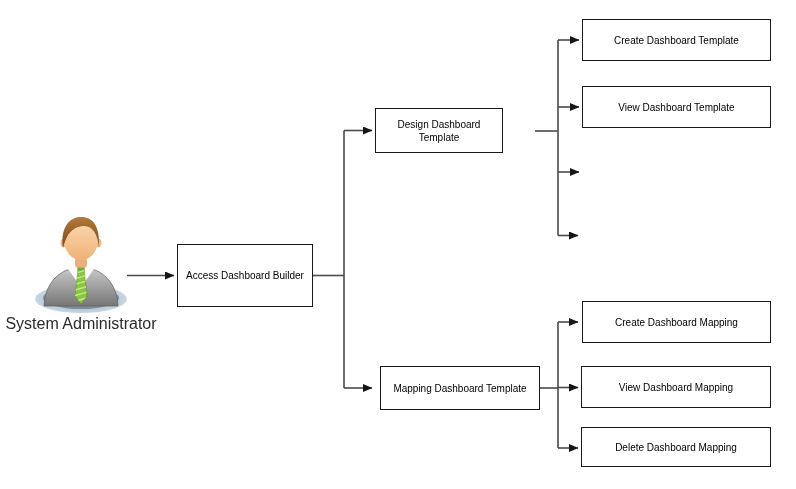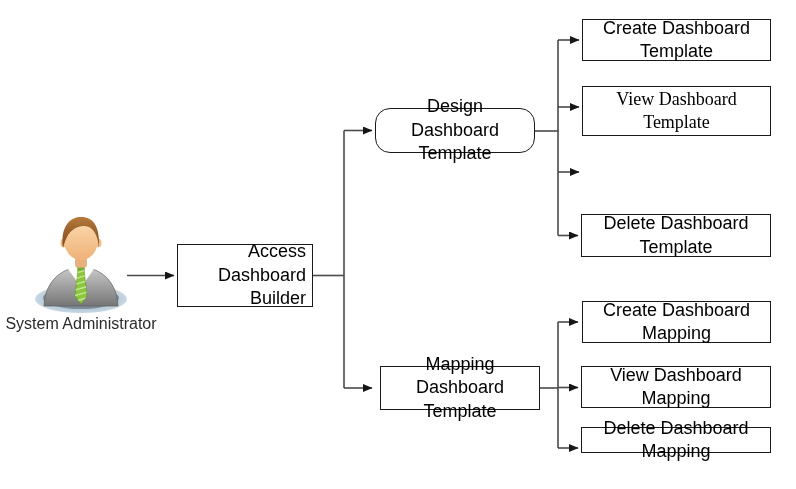--- a/index.html
+++ b/index.html
@@ -15,36 +15,36 @@
     pointer-events:none;
   }
   .node{
     position:absolute;
     box-sizing:border-box;
     background:#ffffff;
     border:1.5px solid #1a1a1a;
     display:flex;align-items:center;justify-content:center;
     text-align:center;
     color:#000;
-    font-size:18px;
+    font-size:10px;
     line-height:1.3;
     padding:2px 6px;
   }
   .node .node-label{display:block;}
   
   .n-access {left:177px; top:244px; width:136px; height:63px;text-align:right;}
-  .n-design {left:375px; top:108px; width:160px; height:45px;border-radius:15px;}
+  .n-design {left:375px; top:108px; width:128px; height:45px;}
   .n-mapping{left:380px; top:366px; width:160px; height:44px;}
   .n-t1{left:582px; top:19px;  width:189px; height:42px;}
-  .n-t2{left:582px; top:86px;  width:189px; height:50px;font-family:Liberation Serif, serif;}
+  .n-t2{left:582px; top:86px;  width:189px; height:42px;}
   .n-t3{left:582px; top:151px; width:189px; height:42px;}
   .n-t4{left:581px; top:214px; width:190px; height:43px;}
   .n-m1{left:582px; top:301px; width:189px; height:42px;}
   .n-m2{left:581px; top:366px; width:190px; height:42px;}
-  .n-m3{left:581px; top:427px; width:190px; height:26px;}
+  .n-m3{left:581px; top:427px; width:190px; height:40px;}
   .actor{
     position:absolute;left:0;top:212px;width:162px;
     display:flex;flex-direction:column;align-items:center;
   }
   .actor-icon{width:98px;height:102px;display:block;}
   .actor-label{
     margin-top:1px;
     font-size:16px;
     color:#2b2b2b;
     text-align:center;
@@ -143,23 +143,20 @@
   <div class="node n-mapping">
     <span class="node-label">Mapping Dashboard Template</span>
   </div>
 
   <div class="node n-t1">
     <span class="node-label">Create Dashboard Template</span>
   </div>
   <div class="node n-t2">
     <span class="node-label">View Dashboard Template</span>
   </div>
-  <div class="node n-t4">
-    <span class="node-label">Delete Dashboard Template</span>
-  </div>
 
   <div class="node n-m2">
     <span class="node-label">View Dashboard Mapping</span>
   </div>
   <div class="node n-m1">
     <span class="node-label">Create Dashboard Mapping</span>
   </div>
   <div class="node n-m3">
     <span class="node-label">Delete Dashboard Mapping</span>
   </div>

